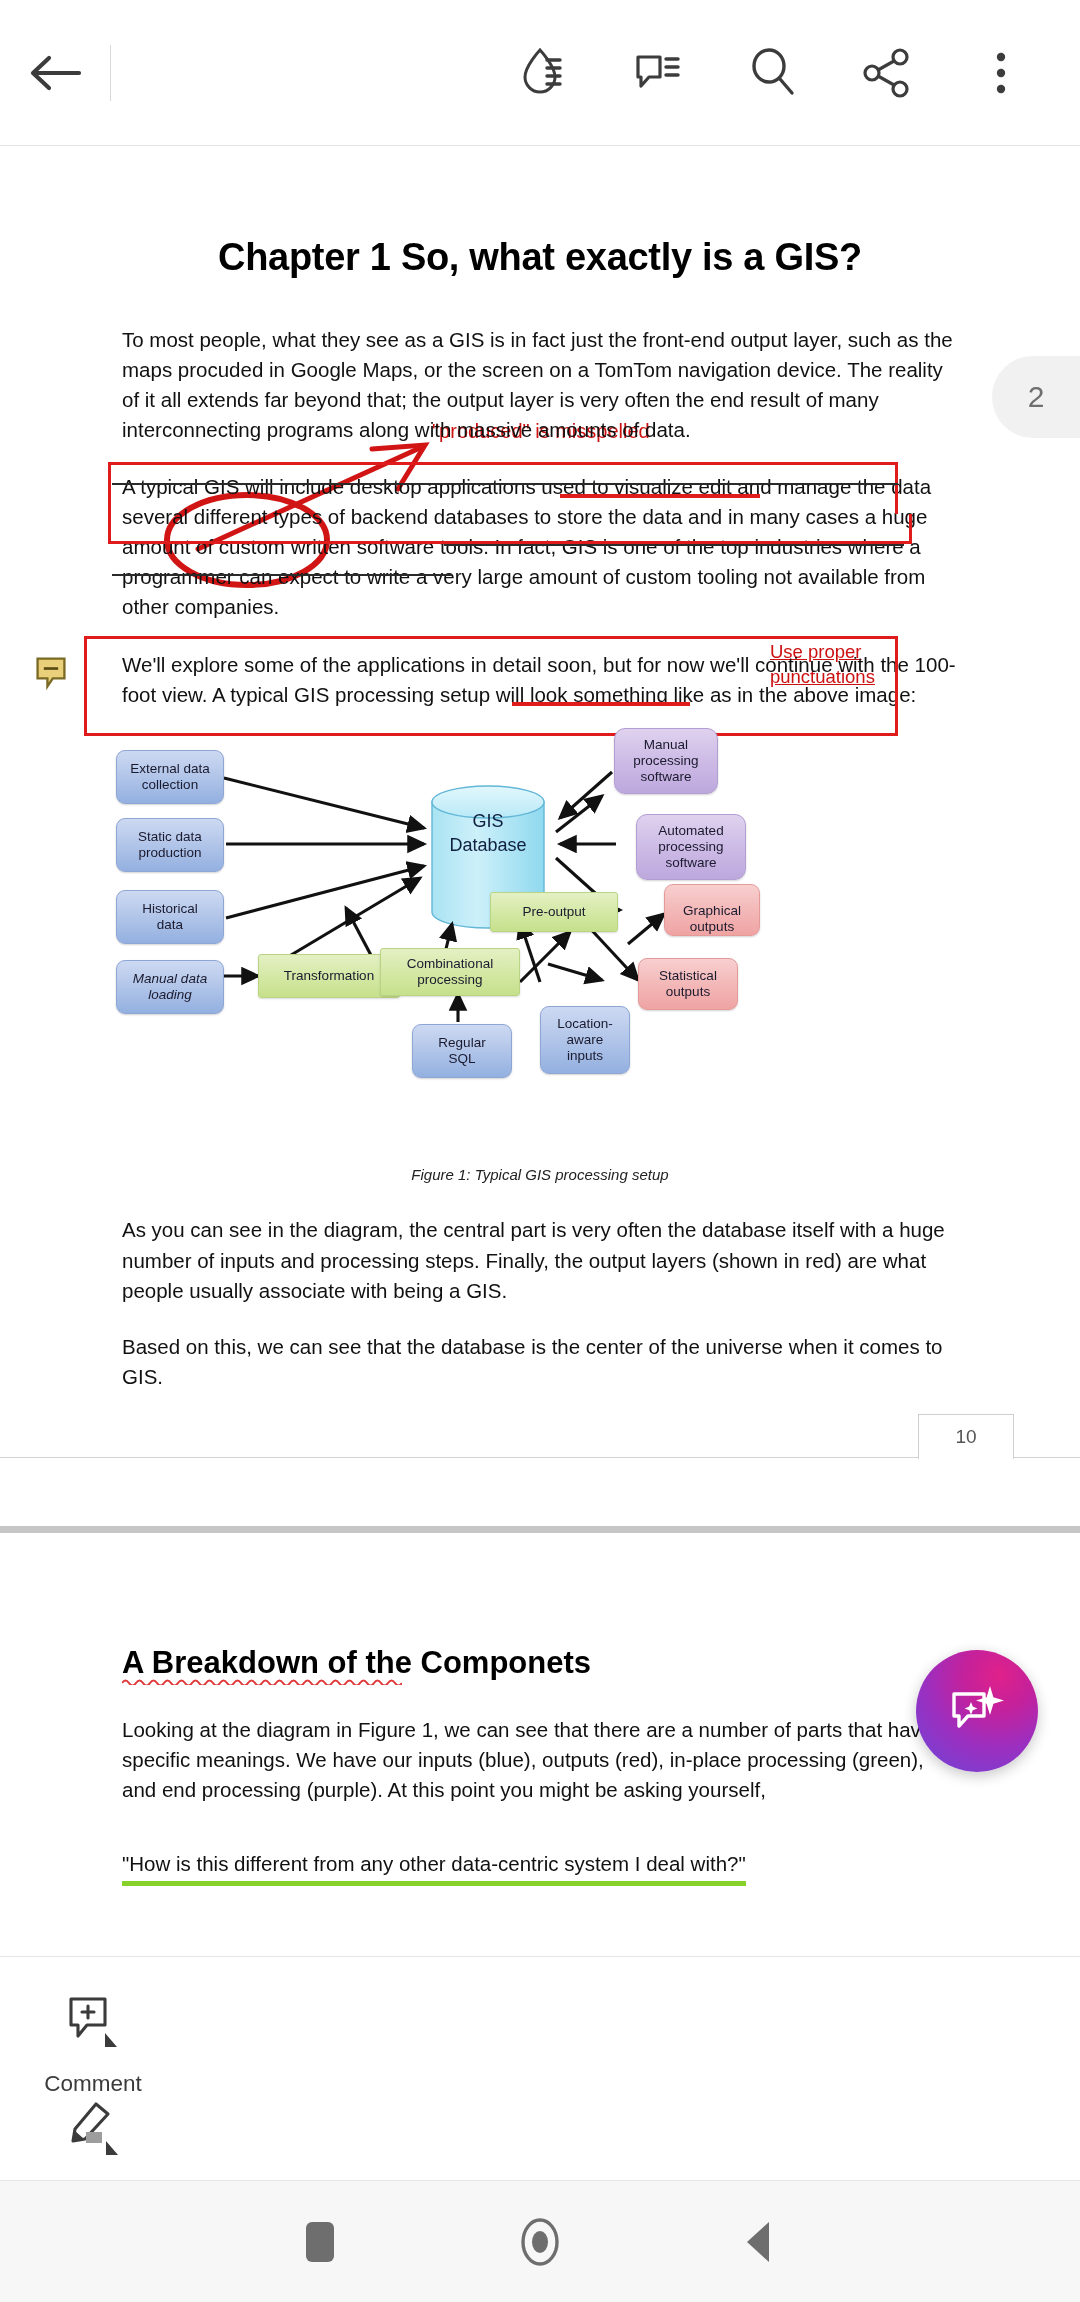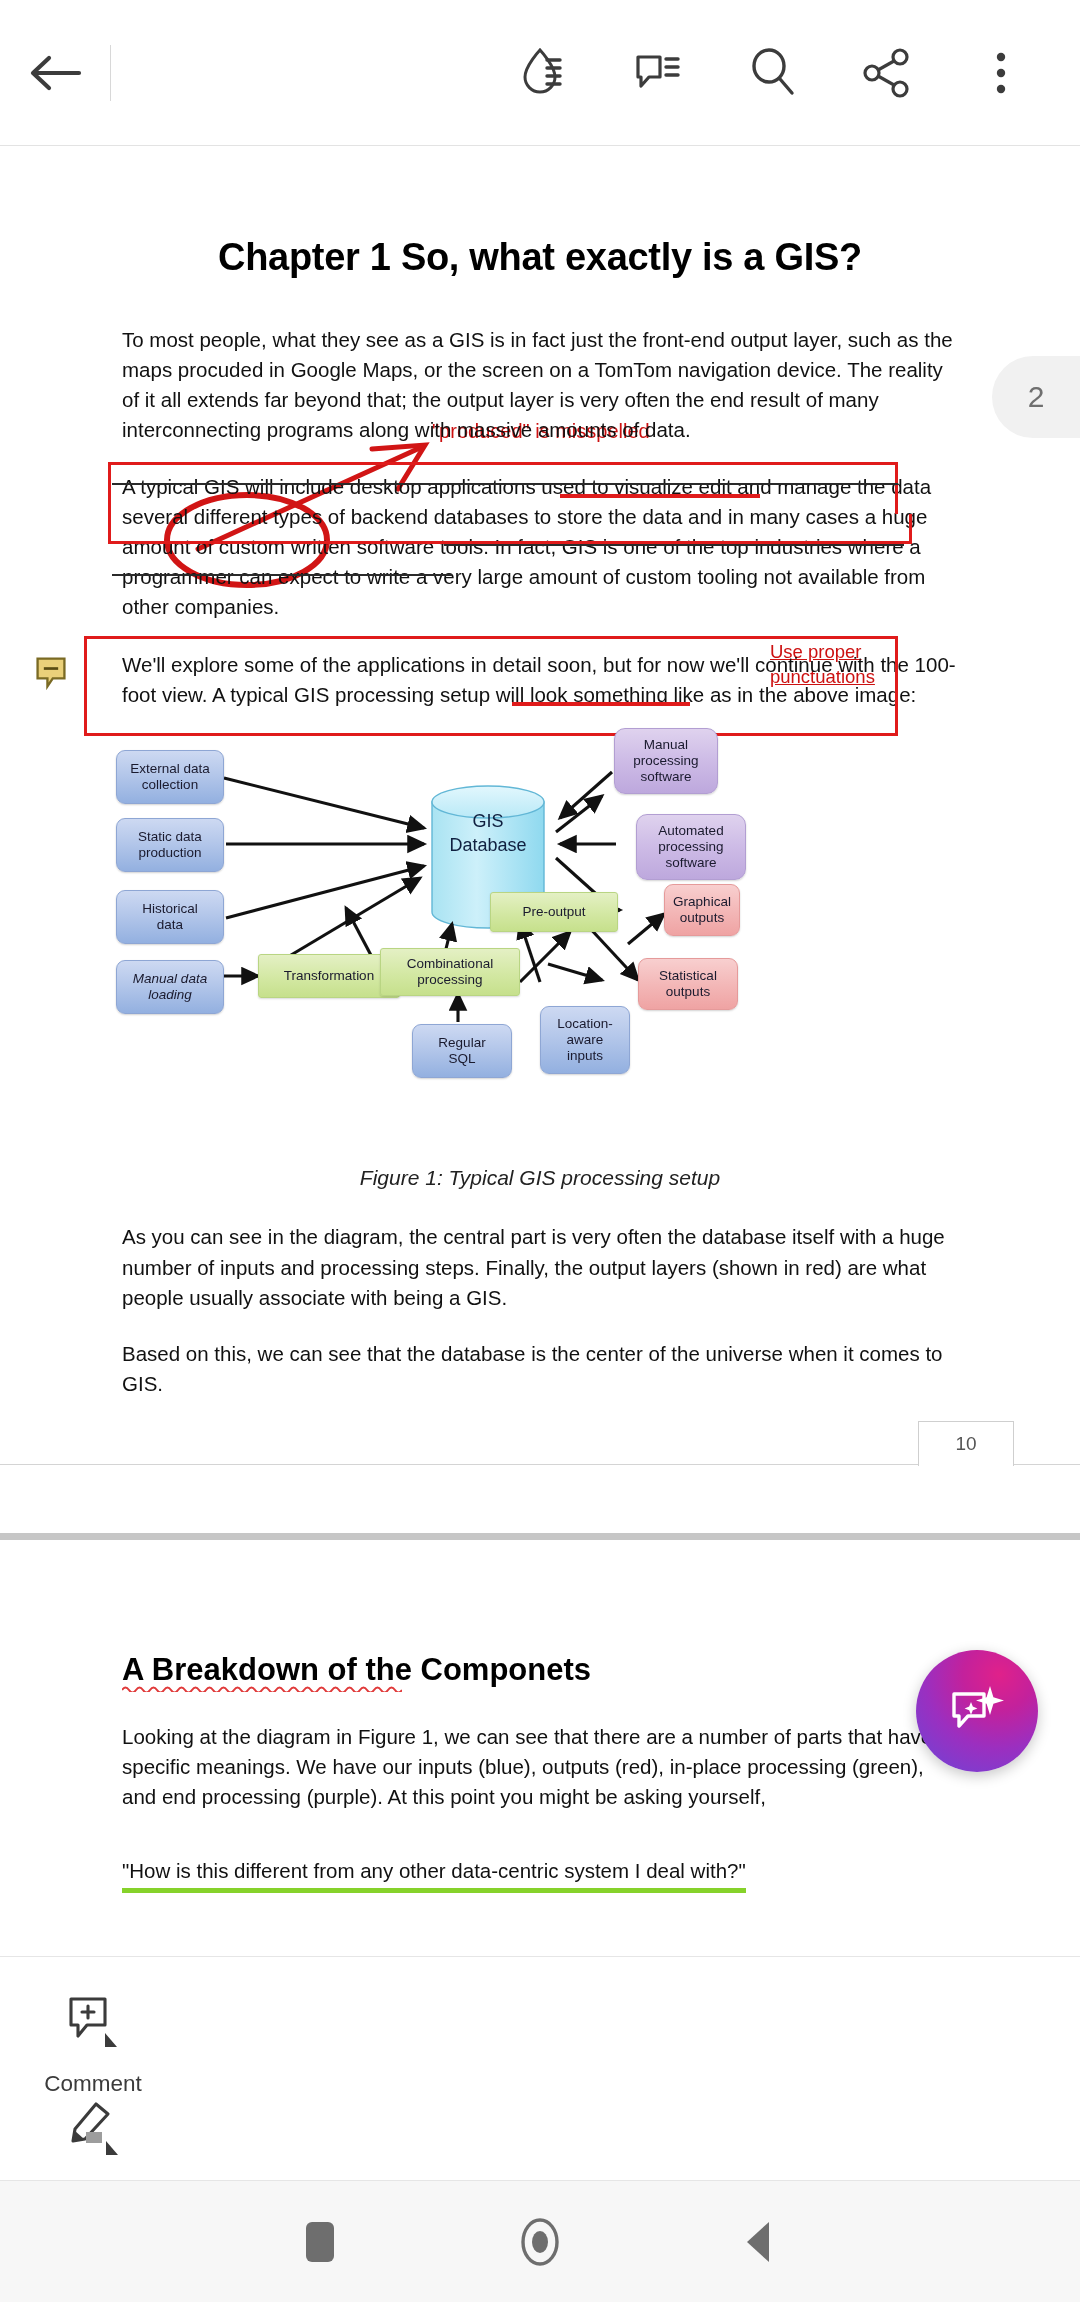--- a/index.html
+++ b/index.html
@@ -87,21 +87,21 @@
   .red-box {
     background: linear-gradient(180deg,#f8cfcf 0%, #f3b6b6 55%, #efa3a3 100%);
     border:1px solid #e59a9a; border-radius:9px;
     box-shadow: 0 1px 2px rgba(0,0,0,.18);
   }
   .cyl-label {
     position:absolute; left: 442px; top: 905px; width: 120px; text-align:center;
     font-size: 18px; color:#102040; line-height:1.3; z-index:3;
   }
   .fig-caption {
-    text-align:center; font-size:21px; font-style:italic; color:#222;
+    text-align:center; font-size:15px; font-style:italic; color:#222;
     margin-top: 4px;
   }
 
   
   .page-foot { position:relative; height:70px; margin-top:18px; }
   .page-num { position:absolute; right: 66px; top: 0; font-size:19px; color:#555;
               width: 96px; text-align:center; line-height:44px;
               border:1px solid #cfcfcf; border-bottom:none; background:#fff; }
   .foot-rule { position:absolute; left:0; right:0; top:43px; height:1px; background:#d4d4d4; }
 
@@ -365,21 +365,21 @@
           <span style="white-space:pre-line">Transformation</span>
           </div>
         <div class="fg green-box" style="left:380px; top:216px; width:140px; height:48px;">
           <span style="white-space:pre-line">Combinational
 processing</span>
           </div>
         <div class="fg green-box" style="left:490px; top:160px; width:128px; height:40px;">
           <span style="white-space:pre-line">Pre-output</span>
           </div>
 
-        <div class="fg red-box" style="left:664px; top:152px; width:76px; height:52px;">
+        <div class="fg red-box" style="left:664px; top:152px; width:96px; height:52px;align-items:flex-end;">
           <span style="white-space:pre-line">Graphical
 outputs</span>
           </div>
         <div class="fg red-box" style="left:638px; top:226px; width:100px; height:52px;">
           <span style="white-space:pre-line">Statistical
 outputs</span>
           </div>
       </div>
 
       <div class="fig-caption">Figure 1: Typical GIS processing setup</div>

